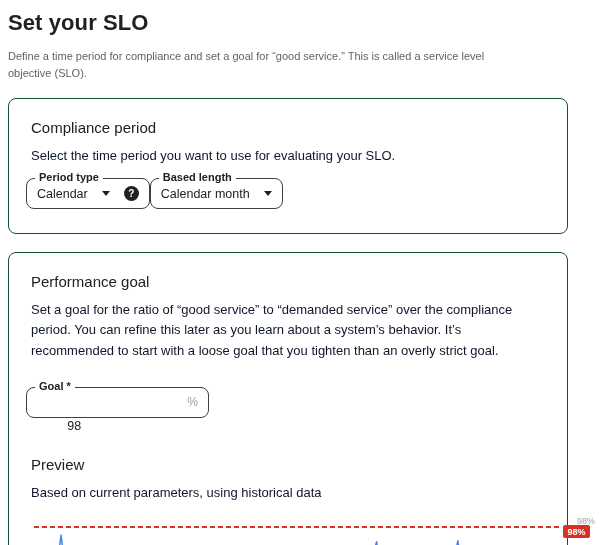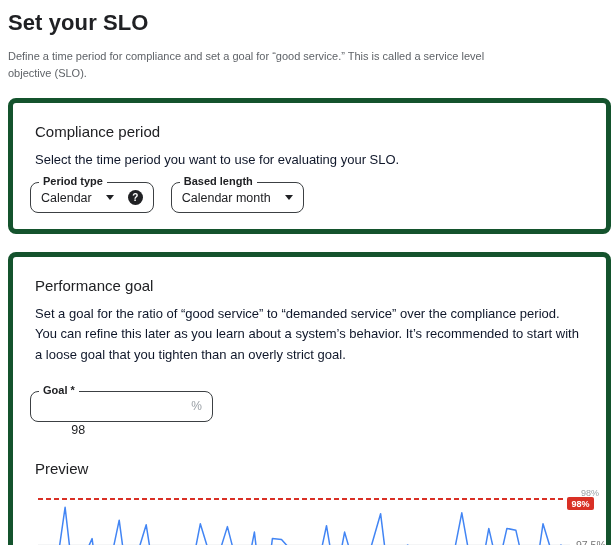--- a/index.html
+++ b/index.html
@@ -7,28 +7,28 @@
   body {
     font-family: "Liberation Sans", "DejaVu Sans", sans-serif;
     color:#202124;
     padding:8px 0 0 8px;
     position:relative;
   }
   .page-title { font-size:22px; font-weight:700; color:#202124; margin:2px 0 12px 0; letter-spacing:.1px; }
   .intro { font-size:11px; line-height:1.55; color:#5f6368; max-width:515px; margin-bottom:16px; }
 
   .card {
-    border:5px solid #14532d; border-radius:8px; background:#fff;
-    width:603px; padding:14px 22px 16px 22px; margin-bottom:18px;
+    border:1px solid #14532d; border-radius:8px; background:#fff;
+    width:560px; padding:14px 22px 24px 22px; margin-bottom:18px;
   }
   .card-heading { font-size:15px; font-weight:400; color:#202124; margin:6px 0 10px 0; }
   .card-desc { font-size:13px; color:#0f172a; line-height:1.55; margin-bottom:12px; }
   .card-desc.wide { max-width:590px; }
 
-  .fields-row { display:flex; gap:17px; margin-left:-5px; }
+  .fields-row { display:flex; margin-left:-5px; }
 
   .ofield {
     position:relative; display:inline-flex; align-items:center;
     border:1px solid #3c4043; border-radius:8px; height:31px;
     padding:0 10px; background:#fff;
   }
   .ofield .flabel {
     position:absolute; top:-8px; left:8px; background:#fff; padding:0 4px;
     font-size:11px; font-weight:700; color:#202124; white-space:nowrap;
   }
@@ -81,20 +81,21 @@
   <h2 class="card-heading">Performance goal</h2>
   <p class="card-desc wide">Set a goal for the ratio of “good service” to “demanded service” over the compliance period. You can refine this later as you learn about a system’s behavior. It’s recommended to start with a loose goal that you tighten than an overly strict goal.</p>
 
   <div class="ofield goal-field">
     <span class="flabel">Goal *</span>
     <input type="text" value="98" style="">
     <span class="goal-suffix">%</span>
   </div>
 
   <h2 class="card-heading preview-heading">Preview</h2>
+  <p class="card-desc">Based on current parameters, using historical data</p>
 
   <div class="chart-wrap">
     <svg id="chart" width="596" height="174">
         <line x1="17" y1="58" x2="549" y2="58" stroke="#e9eaed" stroke-width="1"></line>
         <line x1="17" y1="104" x2="549" y2="104" stroke="#e9eaed" stroke-width="1"></line>
         <line x1="17" y1="150" x2="549" y2="150" stroke="#b9bdc1" stroke-width="1.4"></line>
         <line x1="89.136" y1="146" x2="89.136" y2="150" stroke="#9aa0a6" stroke-width="1"></line>
         <text x="89.136" y="164" text-anchor="middle" font-size="10.5" font-family="Liberation Sans, sans-serif" fill="#757575">7:50 PM</text>
         <line x1="179.30599999999998" y1="146" x2="179.30599999999998" y2="150" stroke="#9aa0a6" stroke-width="1"></line>
         <text x="179.30599999999998" y="164" text-anchor="middle" font-size="10.5" font-family="Liberation Sans, sans-serif" fill="#757575">8:00 PM</text>

